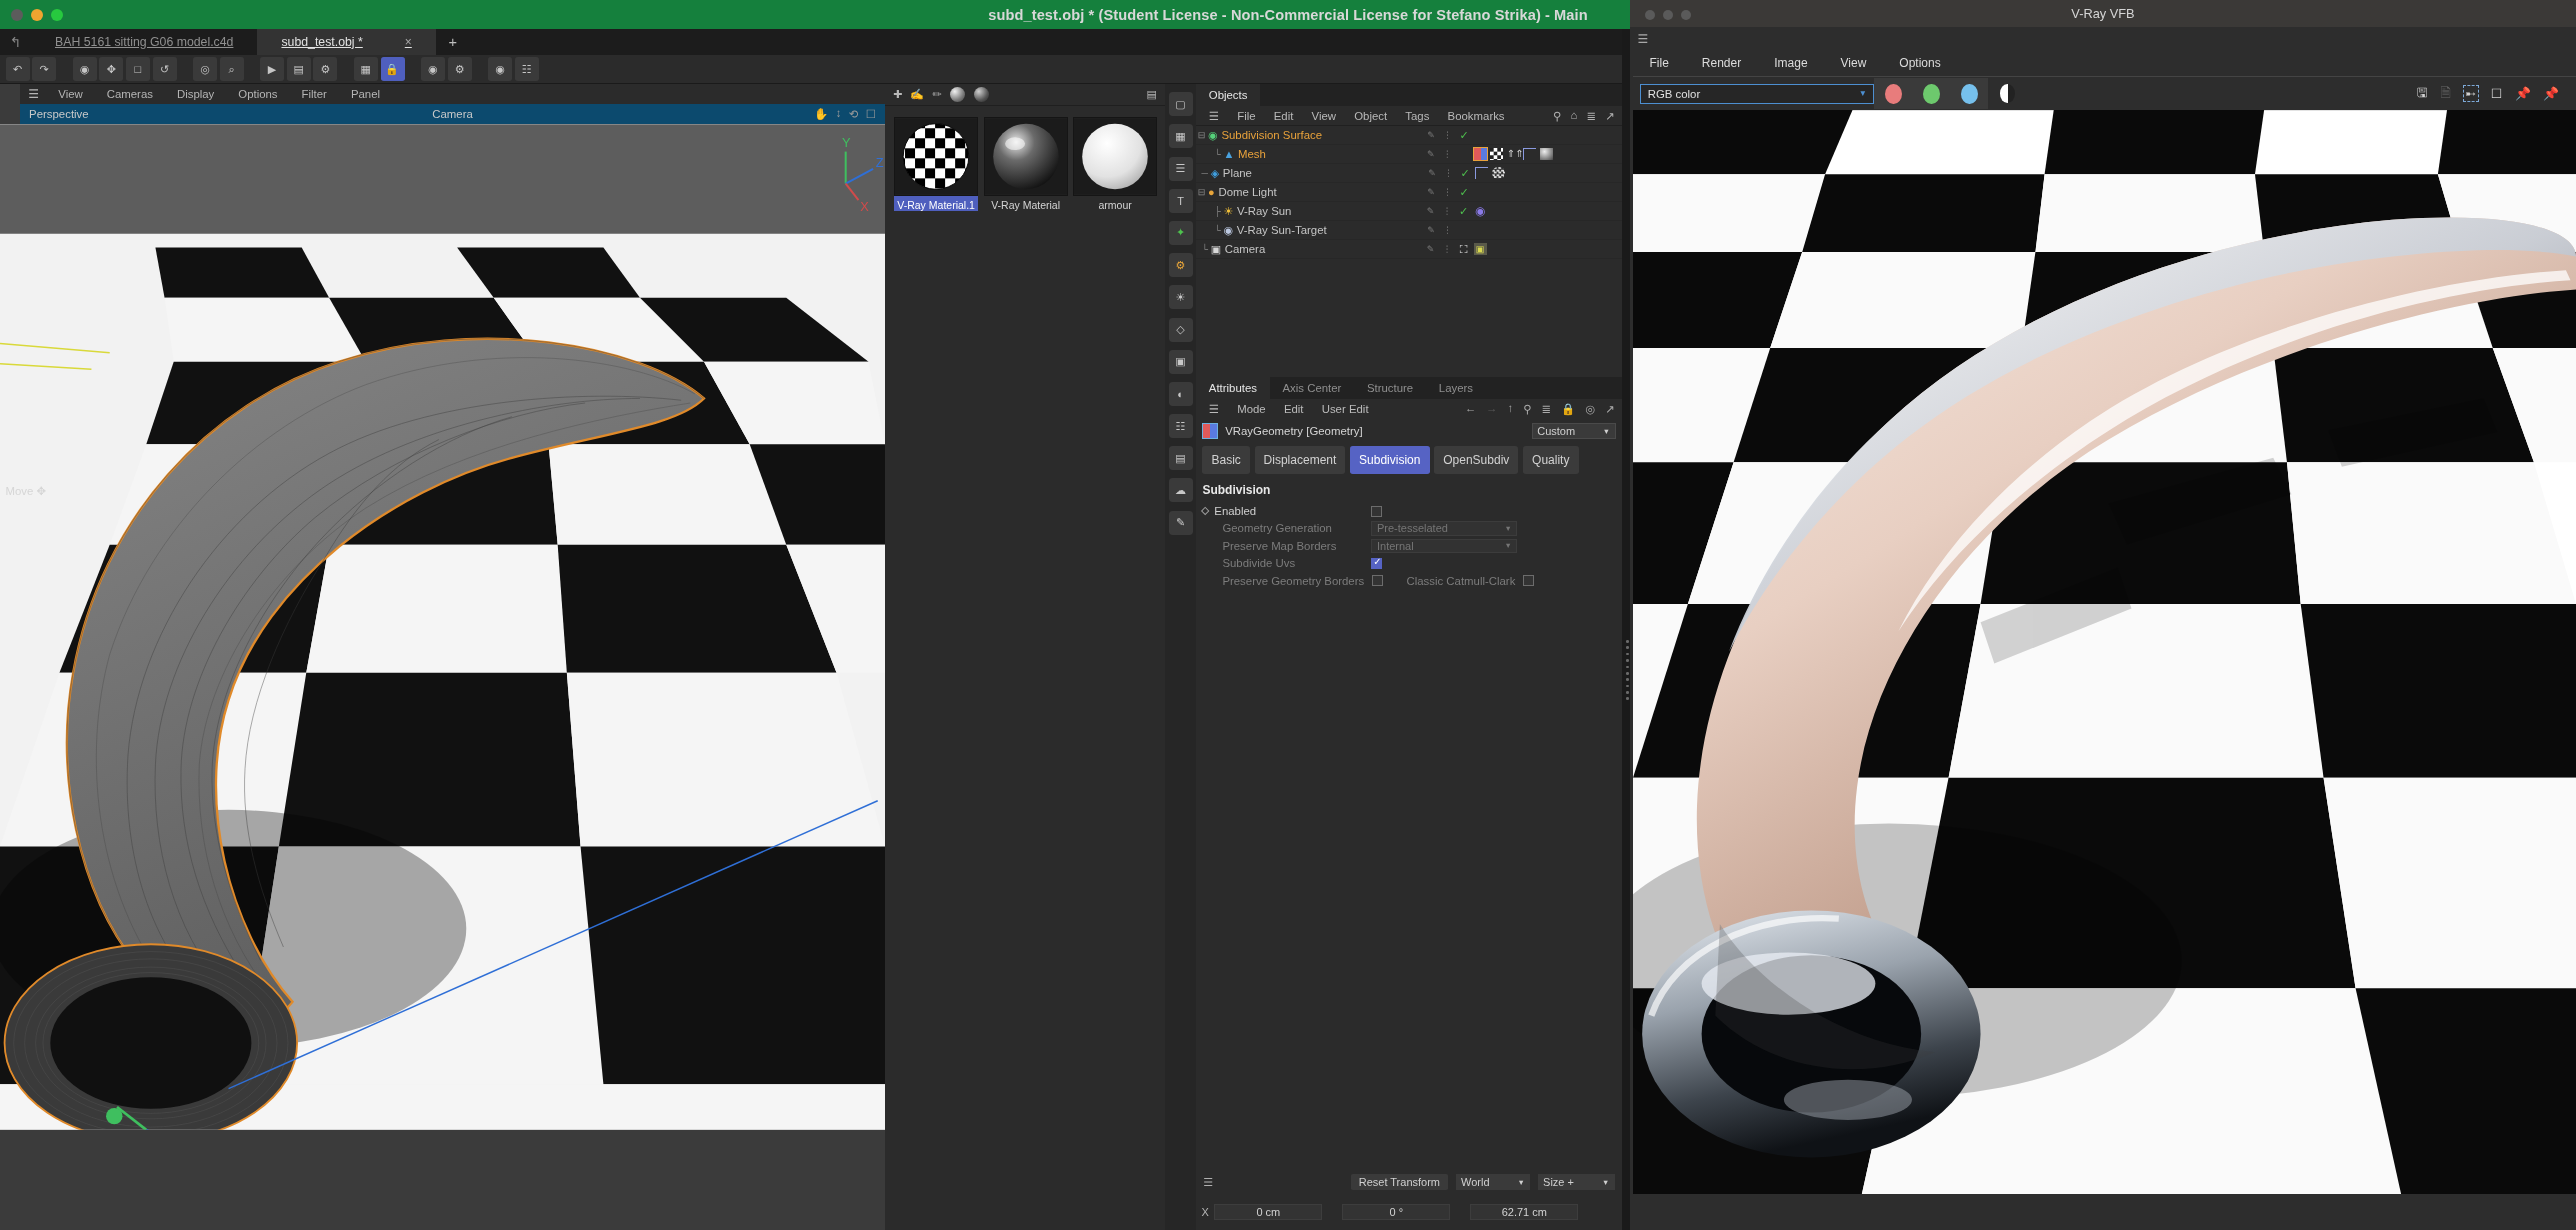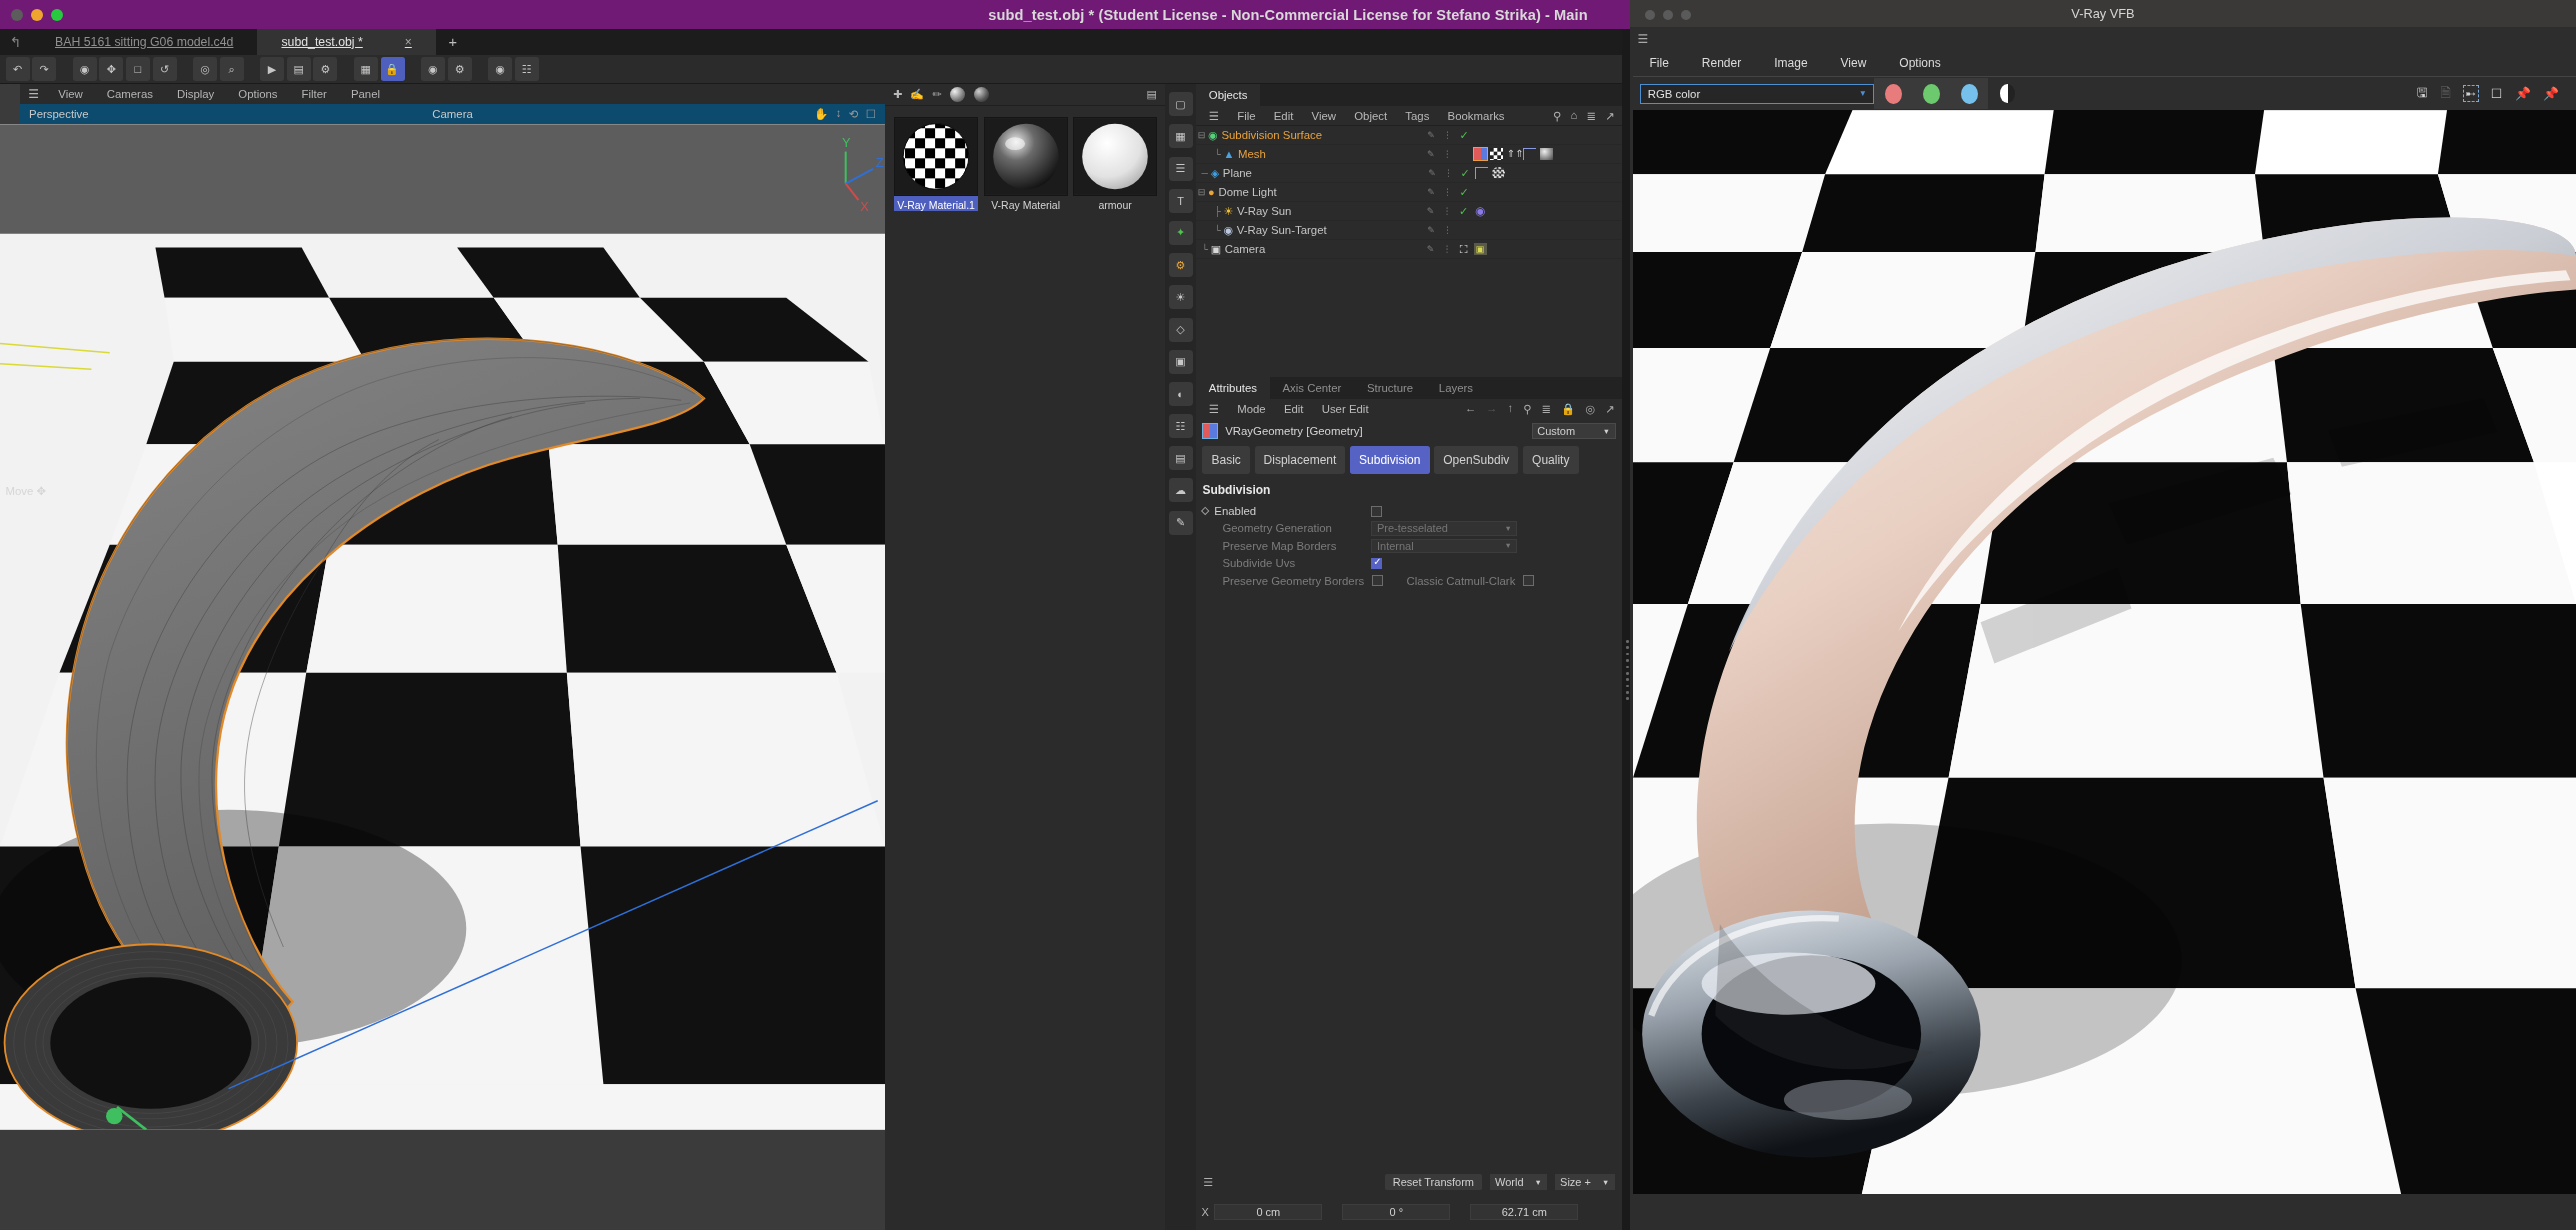--- a/index.html
+++ b/index.html
@@ -2,21 +2,21 @@
 <html style="font-size:14.6px"><head>
 <meta charset="utf-8">
 <style>
   * { box-sizing: border-box; margin:0; padding:0; }
   html,body { width:2576px; height:1231px; background:#1a1a1a; overflow:hidden;
     font-family:"Liberation Sans", sans-serif; color:#c8c8c8; }
   .app { position:relative; width:2576px; height:1231px; }
 
   
   .titlebar { position:absolute; left:0; top:0; width:2576px; height:29px;
-    background:#701a75; display:flex; align-items:center; justify-content:center; }
+    background:#15803d; display:flex; align-items:center; justify-content:center; }
   .traffic { position:absolute; left:11px; top:0; height:29px; display:flex; align-items:center; gap:8.2px; }
   .dot { width:12px; height:12px; border-radius:50%; }
   .dot.r{background:#5c5c5c;} .dot.y{background:#f0a430;} .dot.g{background:#27c93f;}
   .title-text { font-size:14.6px; font-weight:bold; color:#d8d8d8; letter-spacing:0.1px; }
 
   
   .tabbar { position:absolute; left:0; top:29px; width:1622px; height:25.6px; background:#1c1c1c;
     display:flex; align-items:stretch; }
   .tb-icon { width:31px; display:flex; align-items:center; justify-content:center; color:#888; font-size:13.7px; }
   .doc-tab { display:flex; align-items:center; padding:0 24px; font-size:12.3px; color:#909090;text-decoration:underline; }
@@ -127,21 +127,21 @@
      color:#757575; display:flex; align-items:center; padding:0 4.6px; }
   .ddn .car { margin-left:auto; font-size:7.3px; }
   .inlinelbl { color:#7c7c7c; font-size:11.4px; padding-left:24px; }
 
   
   .coordbar { position:absolute; left:1196px; bottom:38px; left:1196px; width:426px; height:22px;
      background:#2b2b2b; display:flex; align-items:center; gap:7.3px; padding:0 7.3px; font-size:11px; }
   .cbtn { height:15.5px; padding:0 8.2px; background:#3a3a3a; border-radius:1.8px; display:flex;
      align-items:center; color:#d0d0d0; }
   .csel { height:15.5px; background:#3a3a3a; padding:0 5.5px; display:flex; align-items:center;
-     color:#d0d0d0; gap:11px;}
+     color:#d0d0d0; gap:28px;}
   .coordrow { position:absolute; left:1196px; bottom:0px; width:426px; height:38px; background:#2b2b2b;
      display:flex; align-items:center; font-size:11px; color:#c9c9c9; padding-left:5.5px; }
   .coordrow .axl { width:12.8px; color:#b5b5b5; }
   .fld { height:15.5px; background:#333; border:0.9px solid #3d3d3d; display:flex; align-items:center;
      justify-content:center; font-size:11px; color:#d3d3d3; }
 
   
   .dragdots { position:absolute; left:1624px; top:640px; width:7.3px; height:64px;
      display:flex; flex-direction:column; gap:3.7px; align-items:center; }
   .dragdots i { width:2.7px;height:2.7px;background:#6a6a6a;border-radius:50%; display:block;}

